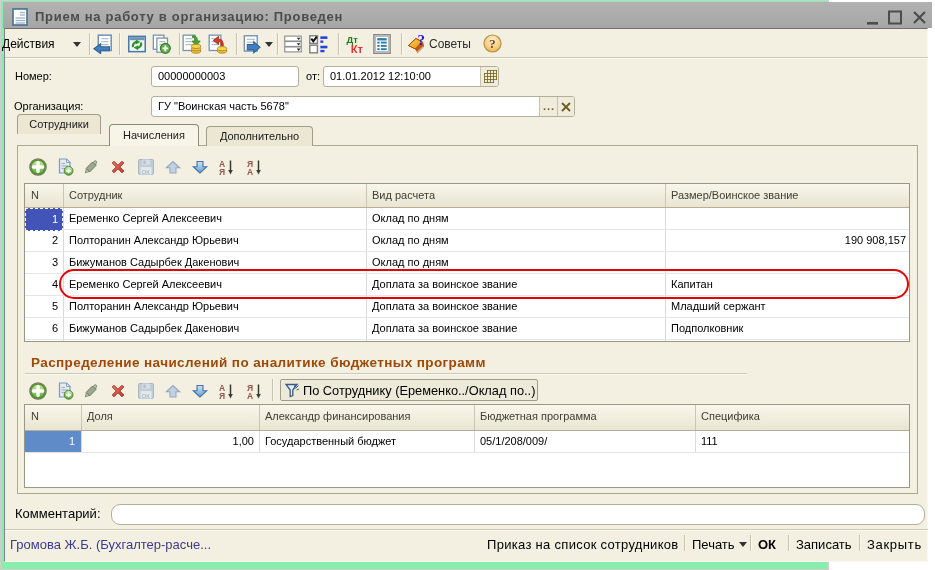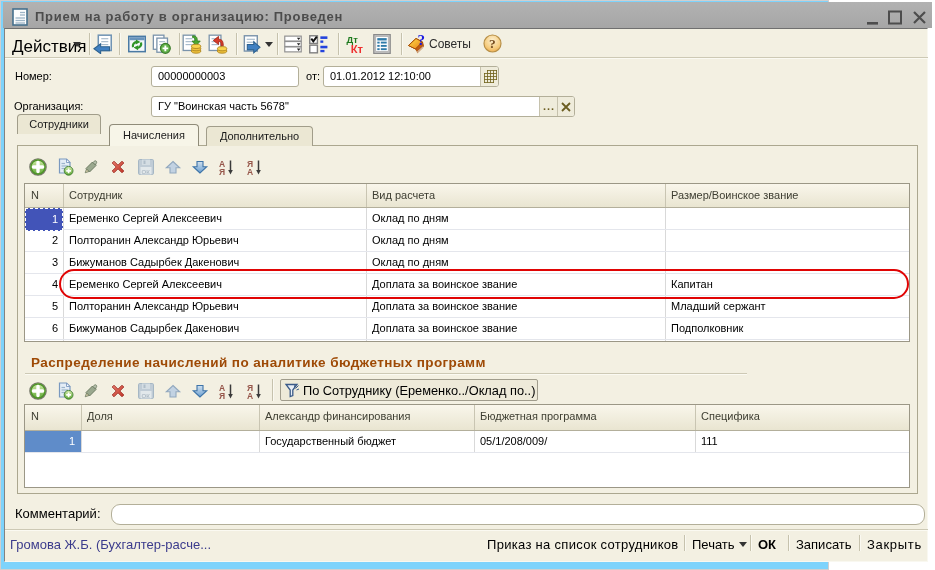--- a/index.html
+++ b/index.html
@@ -1,17 +1,17 @@
 <!DOCTYPE html>
 <html lang="ru"><head><meta charset="utf-8"><title>Прием на работу</title>
 <style>
 *{margin:0;padding:0;box-sizing:border-box}
 html,body{width:935px;height:570px;overflow:hidden}
 body{font-family:"Liberation Sans",sans-serif;font-size:11px;color:#000;background:#fff}
-#win{position:absolute;left:0;top:0;width:829px;height:570px;background:#7dd3fc;box-shadow:inset 0 0 0 1px #cfcfcf}
+#win{position:absolute;left:0;top:0;width:829px;height:570px;background:#86efac;box-shadow:inset 0 0 0 1px #cfcfcf}
 #title{position:absolute;left:3px;top:2px;width:929px;height:26px;background:linear-gradient(#b2b2b2,#a6a6a6)}
 #title .txt{position:absolute;left:32px;top:7px;font-size:13px;font-weight:bold;color:#4c4c4c;letter-spacing:.7px}
 #content{position:absolute;left:4px;top:28px;width:924px;height:534px;background:#f3f0e2;border-top:1px solid #6f6f6f;border-left:1px solid #828282;border-right:1px solid #f9f8f0;border-bottom:1px solid #f9f8f0}
 .lbl{position:absolute;color:#000}
 .inp{position:absolute;background:#fff;border:1px solid #b3af99;border-radius:3px;line-height:19px;padding-left:6px}
 .sep{position:absolute;width:2px;background:#c6c2ad;border-right:1px solid #faf9f1}
 .groove{position:absolute;height:2px;background:#cdc9b5;border-bottom:1px solid #fbfaf2}
 .tb{position:absolute;top:34px;width:20px;height:20px}
 .tbl{position:absolute;background:#fff;border:1px solid #9b9786}
 .hdr{position:absolute;left:0;top:0;right:0;height:24px;background:linear-gradient(#f9f6eb,#e9e5d1);border-bottom:1px solid #b3af9b;color:#3e3e32}
@@ -40,21 +40,21 @@
     <svg class="ic" style="left:862px;top:8px" width="66" height="16" viewBox="0 0 66 16">
       <rect x="2" y="12" width="11" height="2.6" fill="#4d4d4d"></rect>
       <rect x="24" y="1.5" width="12" height="12" fill="none" stroke="#4d4d4d" stroke-width="2"></rect>
       <path d="M49 2 L60 13 M60 2 L49 13" stroke="#4d4d4d" stroke-width="2.2" fill="none"></path>
     </svg>
   </div>
   <div id="content"></div>
 
   <div id="maintb">
     <div class="groove" style="left:5px;top:57px;width:923px"></div>
-    <span class="lbl" style="left:12px;top:37px;font-size:17px">Действия</span>
+    <span class="lbl" style="left:2px;top:37px;font-size:12px">Действия</span>
     <svg class="ic" style="left:73px;top:42px" width="8" height="5" viewBox="0 0 8 5">
         <path d="M0 0 L8 0 L4 5 Z" fill="#333"></path>
       </svg>
     <div class="sep" style="left:89px;top:33px;height:22px"></div>
     <svg class="tb" style="left:93px" viewBox="0 0 17 17">
         <rect x="4.5" y="1" width="11" height="13" fill="#fff" stroke="#7094b4" stroke-width="1.3"></rect>
         <line x1="7" y1="4" x2="13" y2="4" stroke="#a8bccc"></line>
         <line x1="7" y1="6.5" x2="13" y2="6.5" stroke="#a8bccc"></line>
         <line x1="7" y1="9" x2="13" y2="9" stroke="#a8bccc"></line>
         <path d="M0.8 12.5 L6.5 8.3 L6.5 10.8 L14 10.8 L14 14.2 L6.5 14.2 L6.5 16.7 Z" fill="#4080c2" stroke="#2d618f" stroke-width="0.9"></path>
@@ -291,20 +291,21 @@
       <div class="bcol" style="left:640px;top:24px;height:133px"></div>
       <div class="row" style="top:24px">
           <span style="left:0;width:38px;background:#4254b8;color:#fff;padding-right:4px;box-shadow:inset 0 0 0 1px #4254b8;border:1px dashed #fff" class="num">1</span>
           <span style="left:44px">Еременко Сергей Алексеевич</span>
           <span style="left:347px">Оклад по дням</span>
         </div>
       <div class="row" style="top:46px">
           <span style="left:0;width:33px" class="num">2</span>
           <span style="left:44px">Полторанин Александр Юрьевич</span>
           <span style="left:347px">Оклад по дням</span>
+          <span style="left:646px;width:235px" class="num">190 908,157</span>
         </div>
       <div class="row" style="top:68px">
           <span style="left:0;width:33px" class="num">3</span>
           <span style="left:44px">Бижуманов Садырбек Дакенович</span>
           <span style="left:347px">Оклад по дням</span>
         </div>
       <div class="row" style="top:90px">
           <span style="left:0;width:33px" class="num">4</span>
           <span style="left:44px">Еременко Сергей Алексеевич</span>
           <span style="left:347px">Доплата за воинское звание</span>
@@ -359,20 +360,21 @@
           <div class="hcol" style="left:234px"></div>
           <div class="hcol" style="left:449px"></div>
           <div class="hcol" style="left:670px"></div>
       </div>
       <div class="bcol" style="left:56px;top:26px;height:22px"></div>
       <div class="bcol" style="left:234px;top:26px;height:22px"></div>
       <div class="bcol" style="left:449px;top:26px;height:22px"></div>
       <div class="bcol" style="left:670px;top:26px;height:22px"></div>
       <div class="row" style="top:26px">
           <span style="left:0;width:56px;background:#5f8cc9;color:#fff;padding-right:6px" class="num">1</span>
+          <span style="left:62px;width:167px" class="num">1,00</span>
           <span style="left:240px">Государственный бюджет</span>
           <span style="left:455px">05/1/208/009/</span>
           <span style="left:676px">111</span>
         </div>
     </div>
   </div>
 
   <div id="bottom">
     <span class="lbl" style="left:15px;top:506px;font-size:13px">Комментарий:</span>
     <div class="inp" style="left:111px;top:504px;width:814px;height:21px;border-radius:9px"></div>

